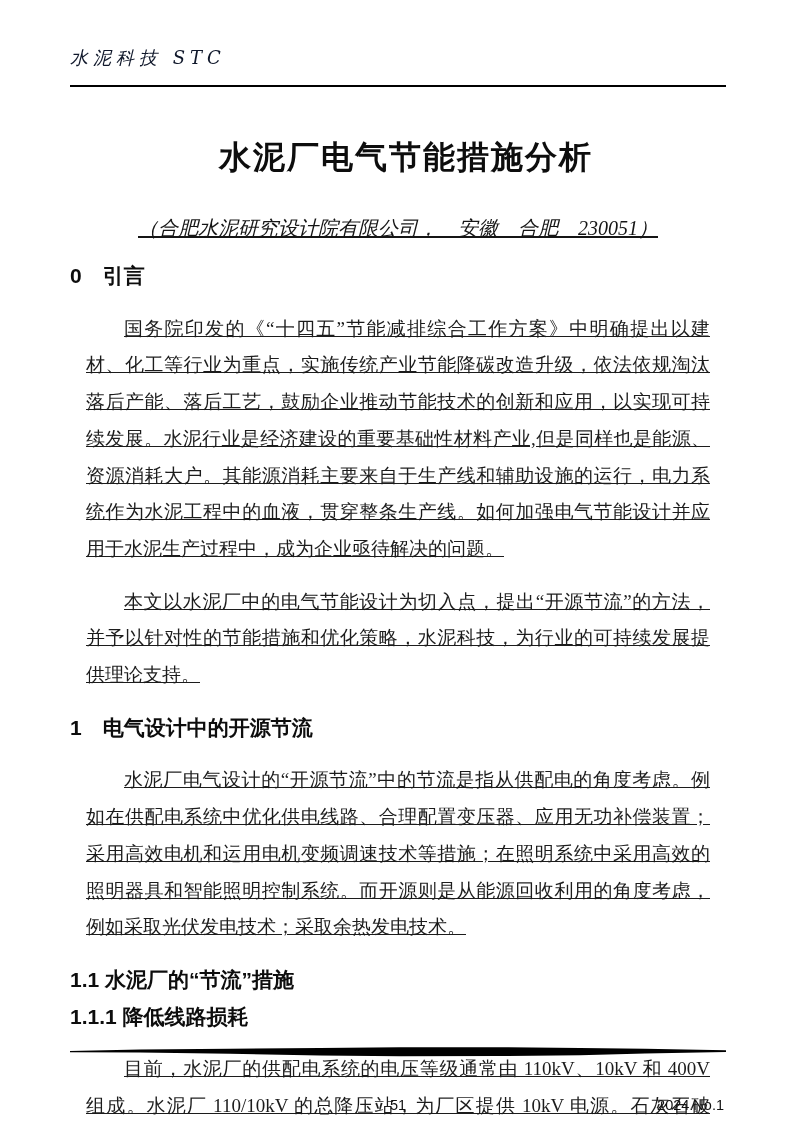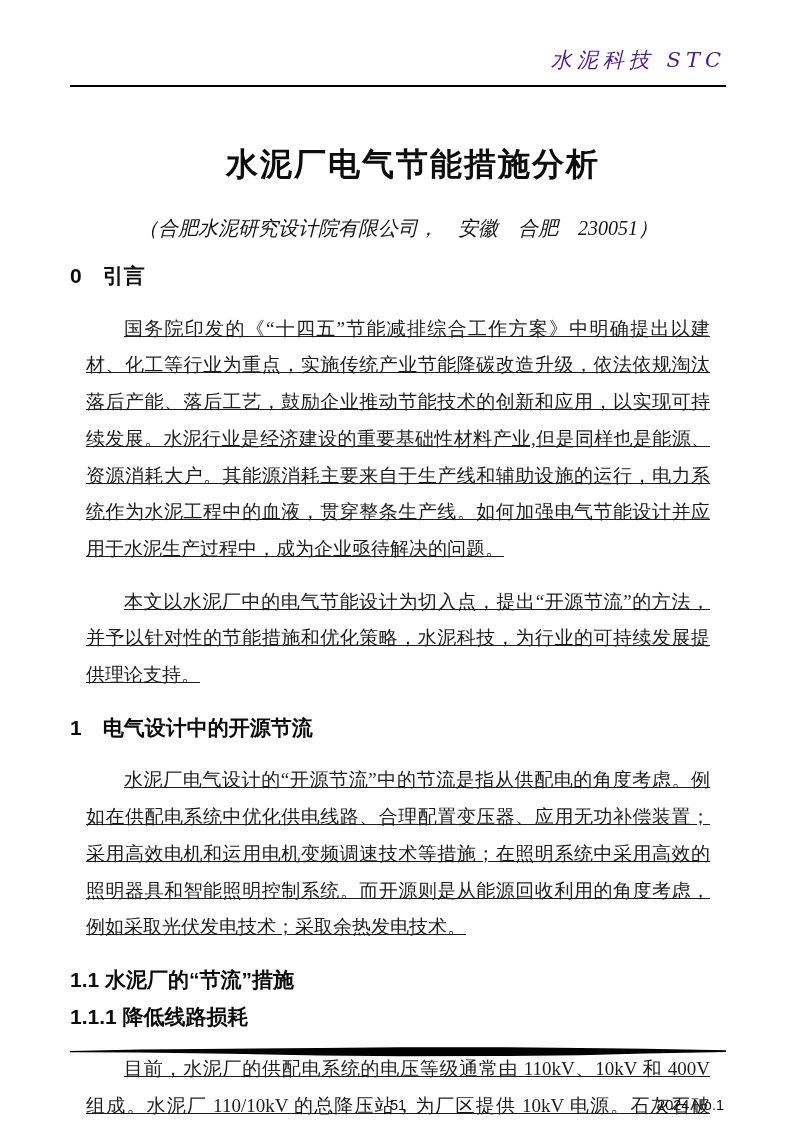--- a/index.html
+++ b/index.html
@@ -16,43 +16,43 @@
     color: #1c1c1c;
     font-family: "Liberation Serif", "DejaVu Serif", serif;
   }
 
   
   .journal-header {
     position: absolute;
     top: 46px;
     left: 70px;
     width: 656px;
-    text-align: right;
+    text-align: left;
     font-family: "DejaVu Serif", "Liberation Serif", serif;
     font-style: italic;
-    font-size: 21px;
+    font-size: 18px;
     letter-spacing: 5px;
-    color: #4c1d95;
+    color: #0f172a;
   }
   .header-rule {
     position: absolute;
     top: 85px;
     left: 70px;
     width: 656px;
     height: 0;
     border-top: 2px solid #000;
   }
 
   
   .article-title {
     position: absolute;
     top: 128px;
     left: 70px;
     width: 656px;
-    margin: 15px;
+    margin: 8px;
     text-align: center;
     font-family: "Liberation Sans", "DejaVu Sans", sans-serif;
     font-weight: 700;
     font-size: 32px;
     letter-spacing: 2px;
     color: #0d0d0d;
   }
   .article-author {
     position: absolute;
     top: 190px;
@@ -66,20 +66,21 @@
   }
   .article-affiliation {
     position: absolute;
     top: 215px;
     left: 70px;
     width: 656px;
     text-align: center;
     font-style: italic;
     font-size: 20px;
     color: #151515;
+    text-decoration: underline;
   }
 
   
   .body-content {
     position: absolute;
     top: 258px;
     left: 70px;
     width: 656px;
     font-size: 19px;
     line-height: 36.7px;

